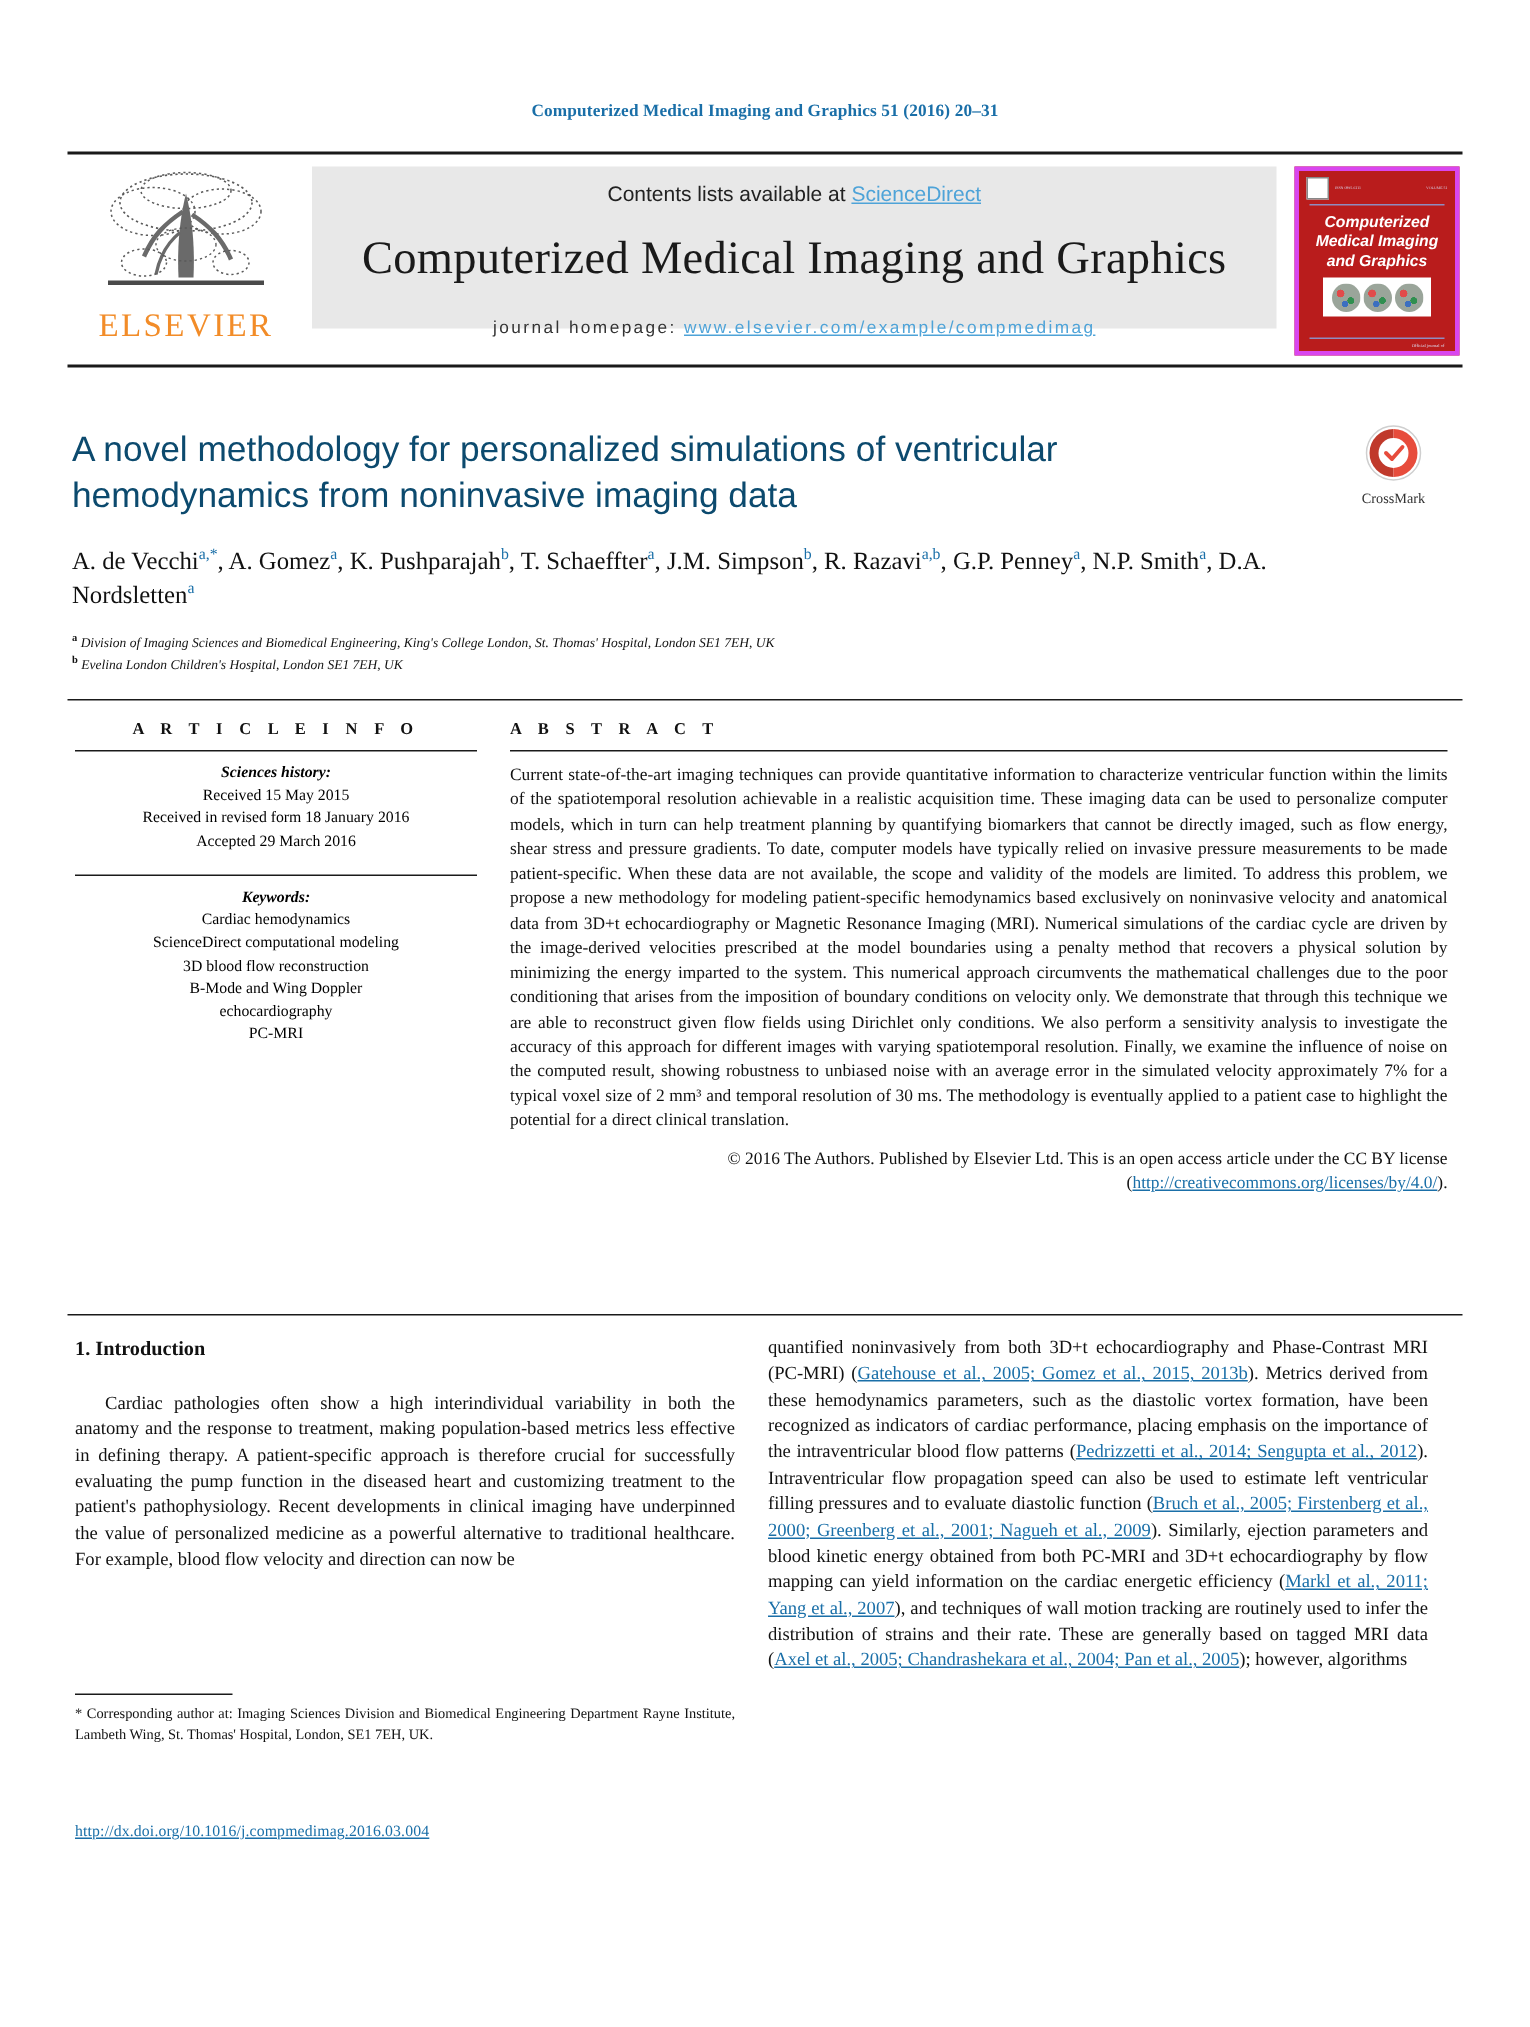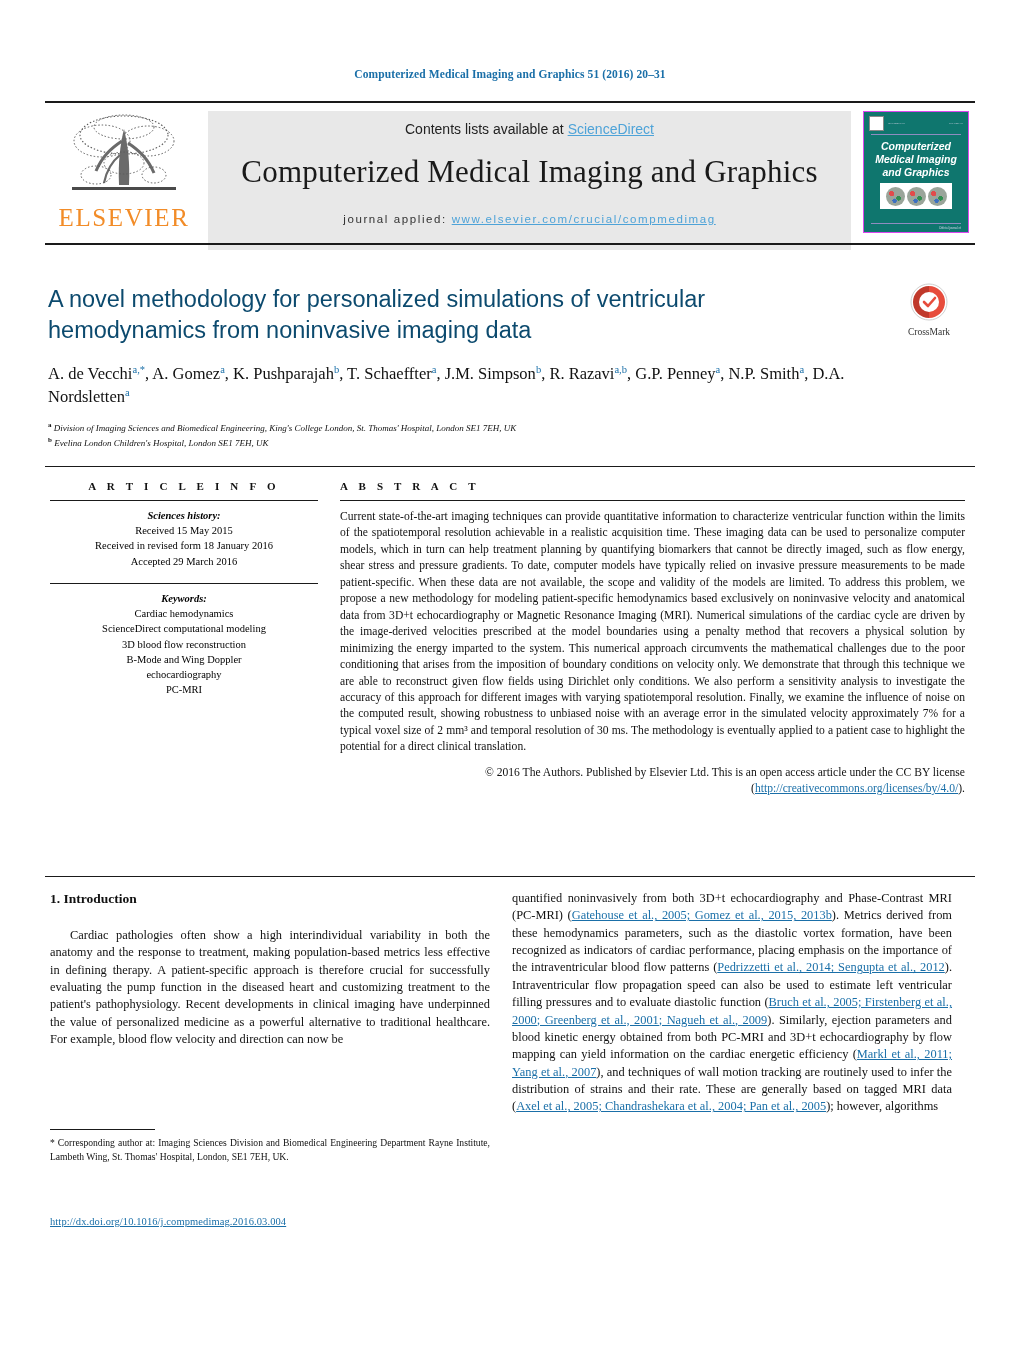--- a/index.html
+++ b/index.html
@@ -49,31 +49,31 @@
   .elsevier-logo {
     position: absolute;
     left: 8px; top: 4px;
     width: 142px;
     height: 118px;
     text-align: center;
   }
   .tree-svg { display: block; margin: 0 auto; }
   .elsevier-word {
     font-family: "Liberation Serif", serif;
-    font-size: 25px;
+    font-size: 22px;
     letter-spacing: 1.6px;
     color: #F28C28;
     margin-top: 1px;
     font-weight: 400;
   }
   .journal-band {
     position: absolute;
     left: 163px; top: 4px;
     width: 643px;
-    height: 139px;
+    height: 108px;
     background: #e8e8e8;
     text-align: center;
   }
   .contents-line {
     font-family: "Liberation Sans", sans-serif;
     font-size: 14px;
     color: #222;
     padding-top: 10px;
   }
   .contents-line .sd {
@@ -92,22 +92,22 @@
     letter-spacing: 1.6px;
     color: #333;
     margin-top: 23px;
   }
   .homepage-line .url { color: #4ea3d8; }
   .cover-thumb {
     position: absolute;
     left: 818px; top: 4px;
     width: 104px;
     height: 120px;
-    background: #0f766e;
-    border: 1px solid #d946ef;
+    background: #b91c1c;
+    border: 3px solid #d946ef;
     overflow: hidden;
   }
   .cover-topbar {
     display: flex;
     align-items: center;
     gap: 4px;
     padding: 4px 5px 0 5px;
   }
   .cover-mini-logo {
     width: 13px; height: 13px;
@@ -361,21 +361,21 @@
         </svg>
         <div class="elsevier-word">ELSEVIER</div>
       </div>
 
       <div class="journal-band">
         <div class="contents-line">
           <span>Contents lists available at </span><a class="sd" href="#">ScienceDirect</a>
         </div>
         <div class="journal-title">Computerized Medical Imaging and Graphics</div>
         <div class="homepage-line">
-          <span>journal applied: </span><a class="url" href="#">www.elsevier.com/crucial/compmedimag</a>
+          <span>journal homepage: </span><a class="url" href="#">www.elsevier.com/example/compmedimag</a>
         </div>
       </div>
 
       <div class="cover-thumb">
         <div class="cover-topbar">
           <div class="cover-mini-logo"></div>
           <div class="cover-topbar-txt">ISSN 0895-6111</div>
           <div class="cover-topbar-txt" style="text-align:right">VOLUME 51</div>
         </div>
         <div class="cover-rule"></div>

